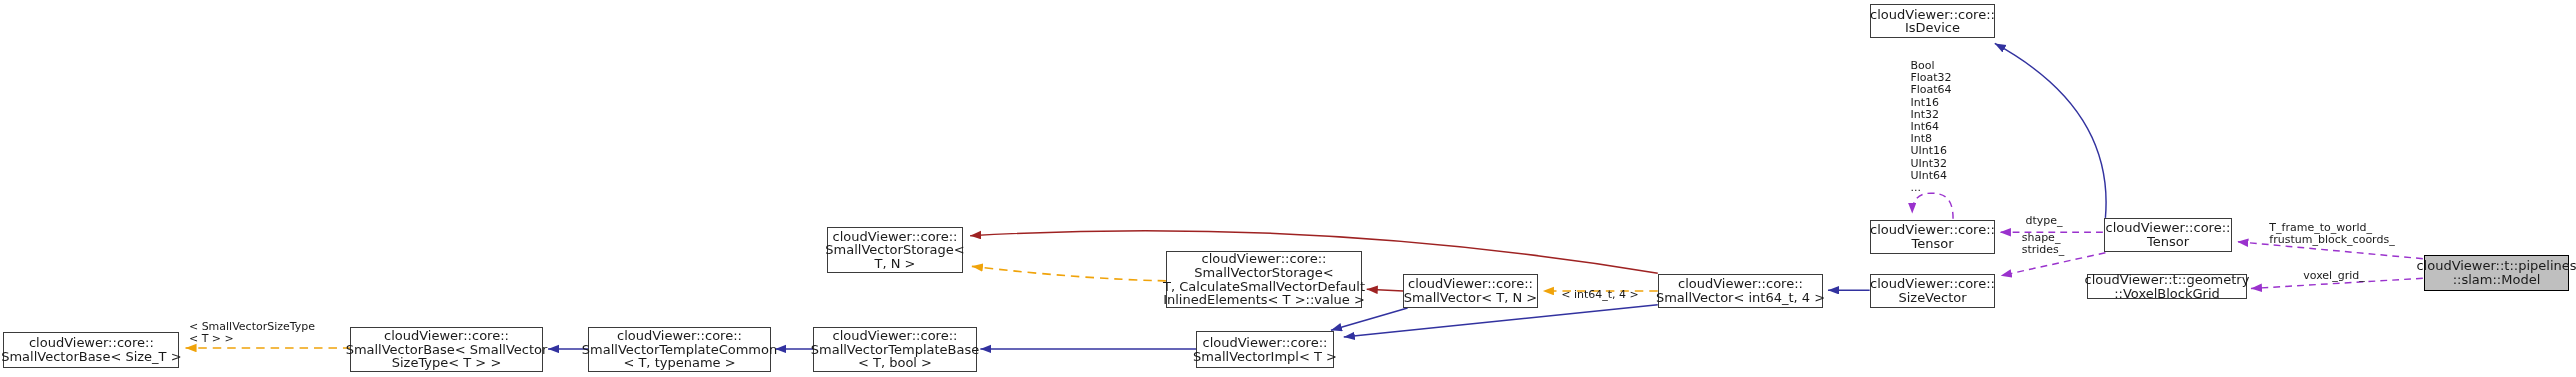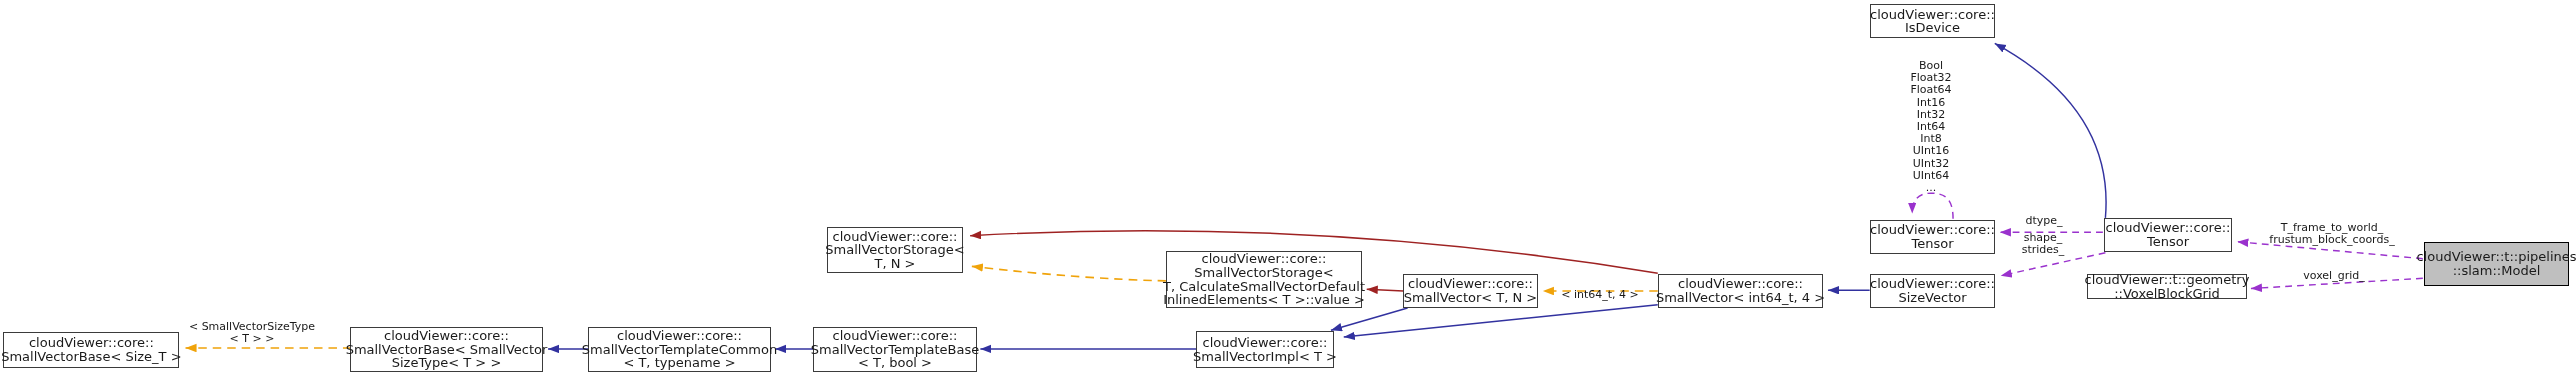--- a/index.html
+++ b/index.html
@@ -3,21 +3,21 @@
 <meta charset="utf-8">
 <style>
   html,body{margin:0;padding:0;background:#ffffff;}
   #canvas{position:relative;width:2576px;height:377px;background:#ffffff;overflow:hidden;
           font-family:"DejaVu Sans","Liberation Sans",sans-serif;}
   #edges{position:absolute;left:0;top:0;width:2576px;height:377px;}
   .node{position:absolute;box-sizing:border-box;background:#ffffff;border:1.7px solid var(--c-border);
         display:flex;flex-direction:column;justify-content:center;align-items:center;
         text-align:center;font-size:13px;line-height:13.6px;color:var(--c-text);white-space:nowrap;z-index:2;}
   .node.current{background:var(--c-current);border-color:#000;}
-  .edge-label{position:absolute;transform:translateX(-50%);text-align:center;font-size:11px;
+  .edge-label{position:absolute;transform:translateX(-50%);text-align:left;font-size:11px;
               line-height:12.4px;color:var(--c-text);white-space:nowrap;z-index:3;}
   .members{line-height:12.2px;}
   .e-inh{stroke:var(--c-inh);fill:none;stroke-width:1.7;}
   .e-priv{stroke:var(--c-priv);fill:none;stroke-width:1.7;}
   .e-tmpl{stroke:var(--c-tmpl);fill:none;stroke-width:1.9;stroke-dasharray:10 7;}
   .e-use{stroke:var(--c-use);fill:none;stroke-width:1.7;stroke-dasharray:8 6;}
   #ah-inh path{fill:var(--c-inh);} #ah-priv path{fill:var(--c-priv);}
   #ah-tmpl path{fill:var(--c-tmpl);} #ah-use path{fill:var(--c-use);}
 </style>
 </head>
@@ -132,21 +132,21 @@
   <div class="node" style="left:2104px;top:218px;width:128px;height:34px">
     <div>cloudViewer::core::</div>
     <div>Tensor</div>
   </div>
 
   <div class="node" style="left:1870px;top:4.3px;width:125px;height:34px">
     <div>cloudViewer::core::</div>
     <div>IsDevice</div>
   </div>
 
-  <div class="node current" style="left:2424px;top:242px;width:145px;height:44px">
+  <div class="node current" style="left:2424px;top:255px;width:145px;height:36px">
     <div>cloudViewer::t::pipelines</div>
     <div>::slam::Model</div>
   </div>
 
   <div class="edge-label" style="left:252px;top:321px">
     <div>&lt; SmallVectorSizeType</div>
     <div>&lt; T &gt; &gt;</div>
   </div>
 
 

